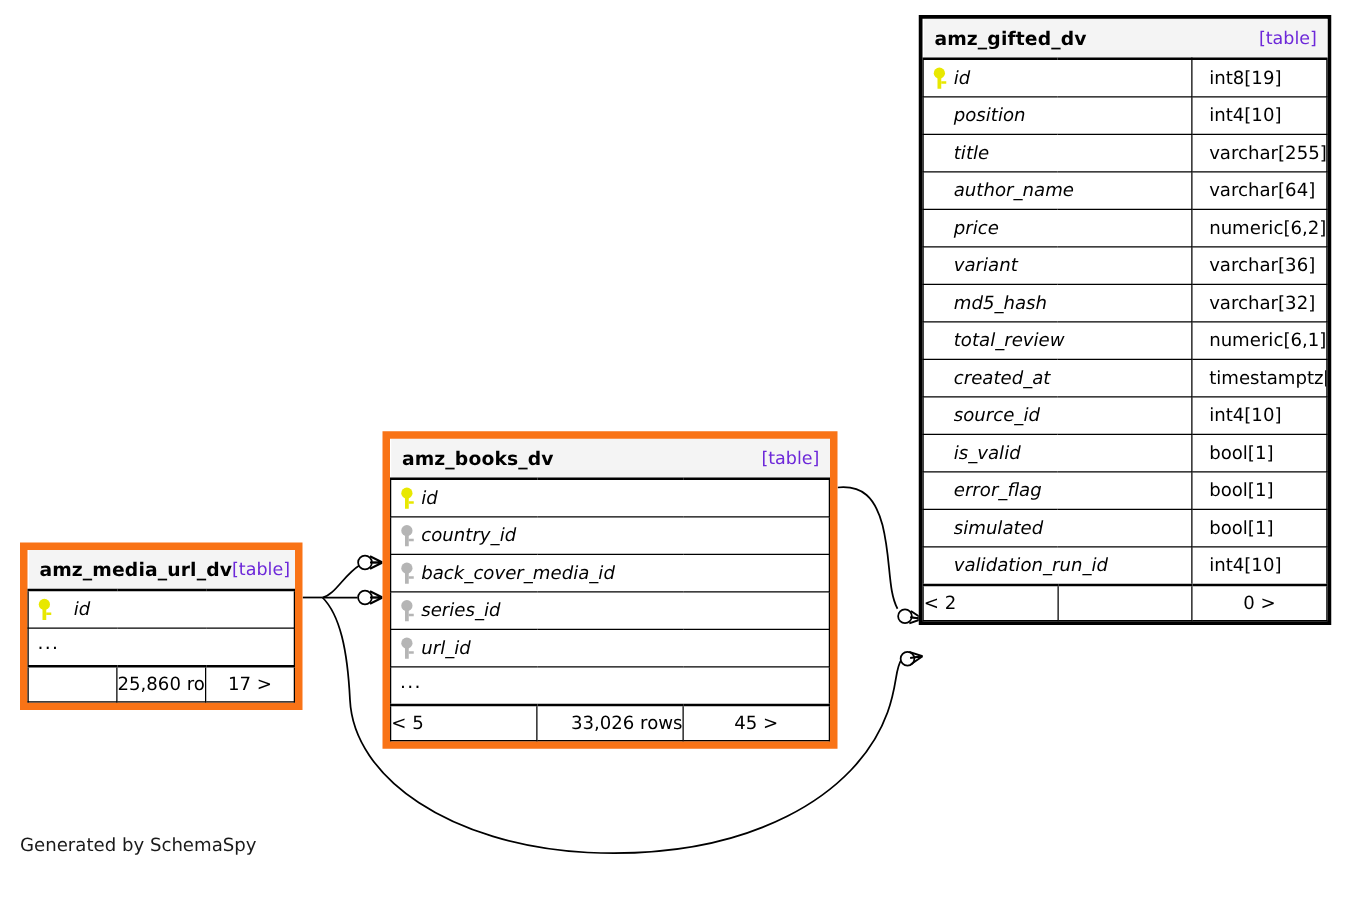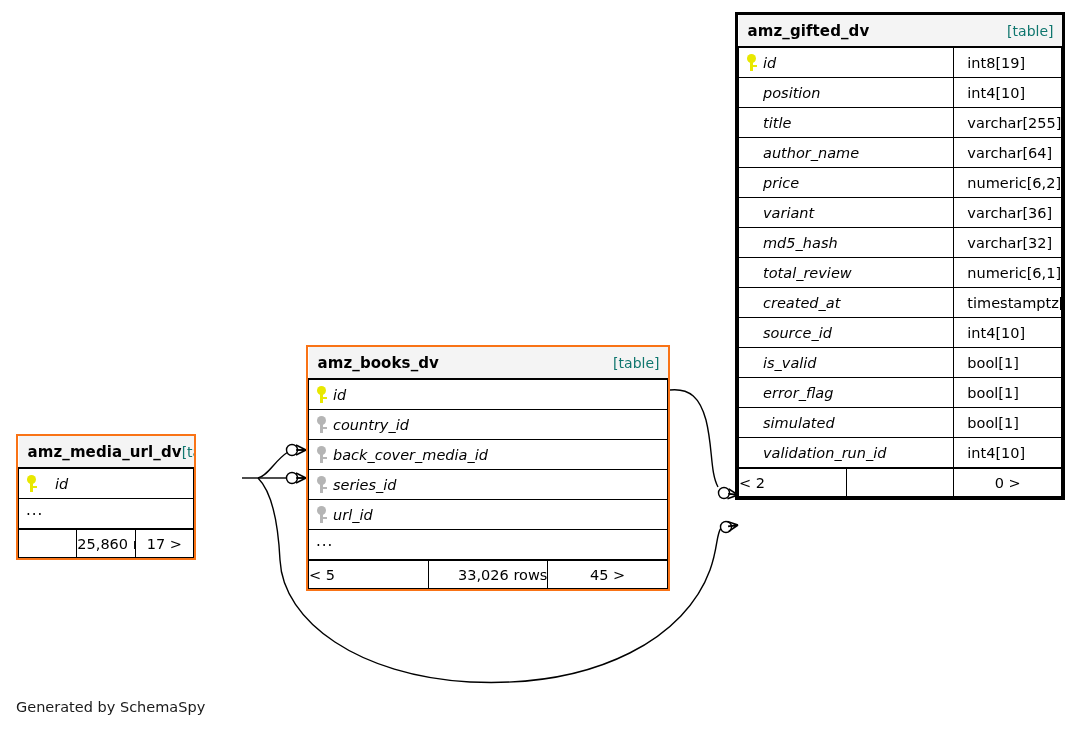--- a/index.html
+++ b/index.html
@@ -31,21 +31,21 @@
 
   
   .er-table {
     position: absolute;
     background: #ffffff;
     box-sizing: border-box;
     border-collapse: collapse;
     font-size: 14.5px;
   }
   .er-table.thick { border: 3px solid #000000; }
-  .er-table.thin  { border: 2px solid #f97316; }
+  .er-table.thin  { border: 6px solid #f97316; }
 
   .er-table table {
     border-collapse: collapse;
     width: 100%;
     table-layout: fixed;
   }
   .er-table td {
     border: 1px solid #000000;
     padding: 0;
     height: 29px;
@@ -69,21 +69,21 @@
     padding: 0 8px 0 9px;
     height: 100%;
   }
   .tbl-name {
     font-weight: bold;
     font-size: 15px;
     letter-spacing: 0.1px;
   }
   .tbl-kind {
     font-size: 14px;
-    color: #0f766e;
+    color: #6d28d9;
     text-align: right;
   }
 
   
   .col-name-cell { padding-left: 0; }
   .col-inner {
     display: flex;
     align-items: center;
     height: 29px;
     padding-left: 7px;
@@ -138,21 +138,21 @@
     font-size: 14.5px;
   }
   .ftr-left  { padding-left: 7px; text-align: left; }
   .ftr-mid   { padding-right: 7px; text-align: right; }
   .ftr-right { padding-right: 7px; text-align: center; }
 
   
   #footnote {
     position: absolute;
     left: 16px;
-    top: 699px;
+    top: 669px;
     font-size: 14.5px;
     color: #1a1a1a;
   }
 </style>
 </head>
 <body>
 
 <div id="canvas">
 
   <svg id="edges" viewBox="0 0 1081 729" xmlns="http://www.w3.org/2000/svg">
@@ -178,21 +178,21 @@
              C718,548 716,535 721,528" stroke="#000" stroke-width="1.4" fill="none"></path>
     <circle cx="726" cy="527" r="5.5" fill="#fff" stroke="#000" stroke-width="1.4"></circle>
     <path d="M731,526 L738,525" stroke="#000" stroke-width="1.4" fill="none" marker-end="url(#crow)"></path>
 
     <path d="M670,390 C690,388 700,398 706,420
              C713,448 710,472 718,487" stroke="#000" stroke-width="1.4" fill="none"></path>
     <circle cx="724" cy="493" r="5.5" fill="#fff" stroke="#000" stroke-width="1.4"></circle>
     <path d="M730,494 L738,495" stroke="#000" stroke-width="1.4" fill="none" marker-end="url(#crow)"></path>
   </svg>
 
-  <div class="er-table thin" style="left:16px; top:434px; width:180px;">
+  <div class="er-table thin" style="left:16px; top:434px; width:226px;">
     <table>
       <tbody>
           <tr class="hdr">
         <td colspan="3">
           <div class="hdr-inner">
             <span class="tbl-name">amz_media_url_dv</span>
             <span class="tbl-kind">[table]</span>
           </div>
         </td>
       </tr>

